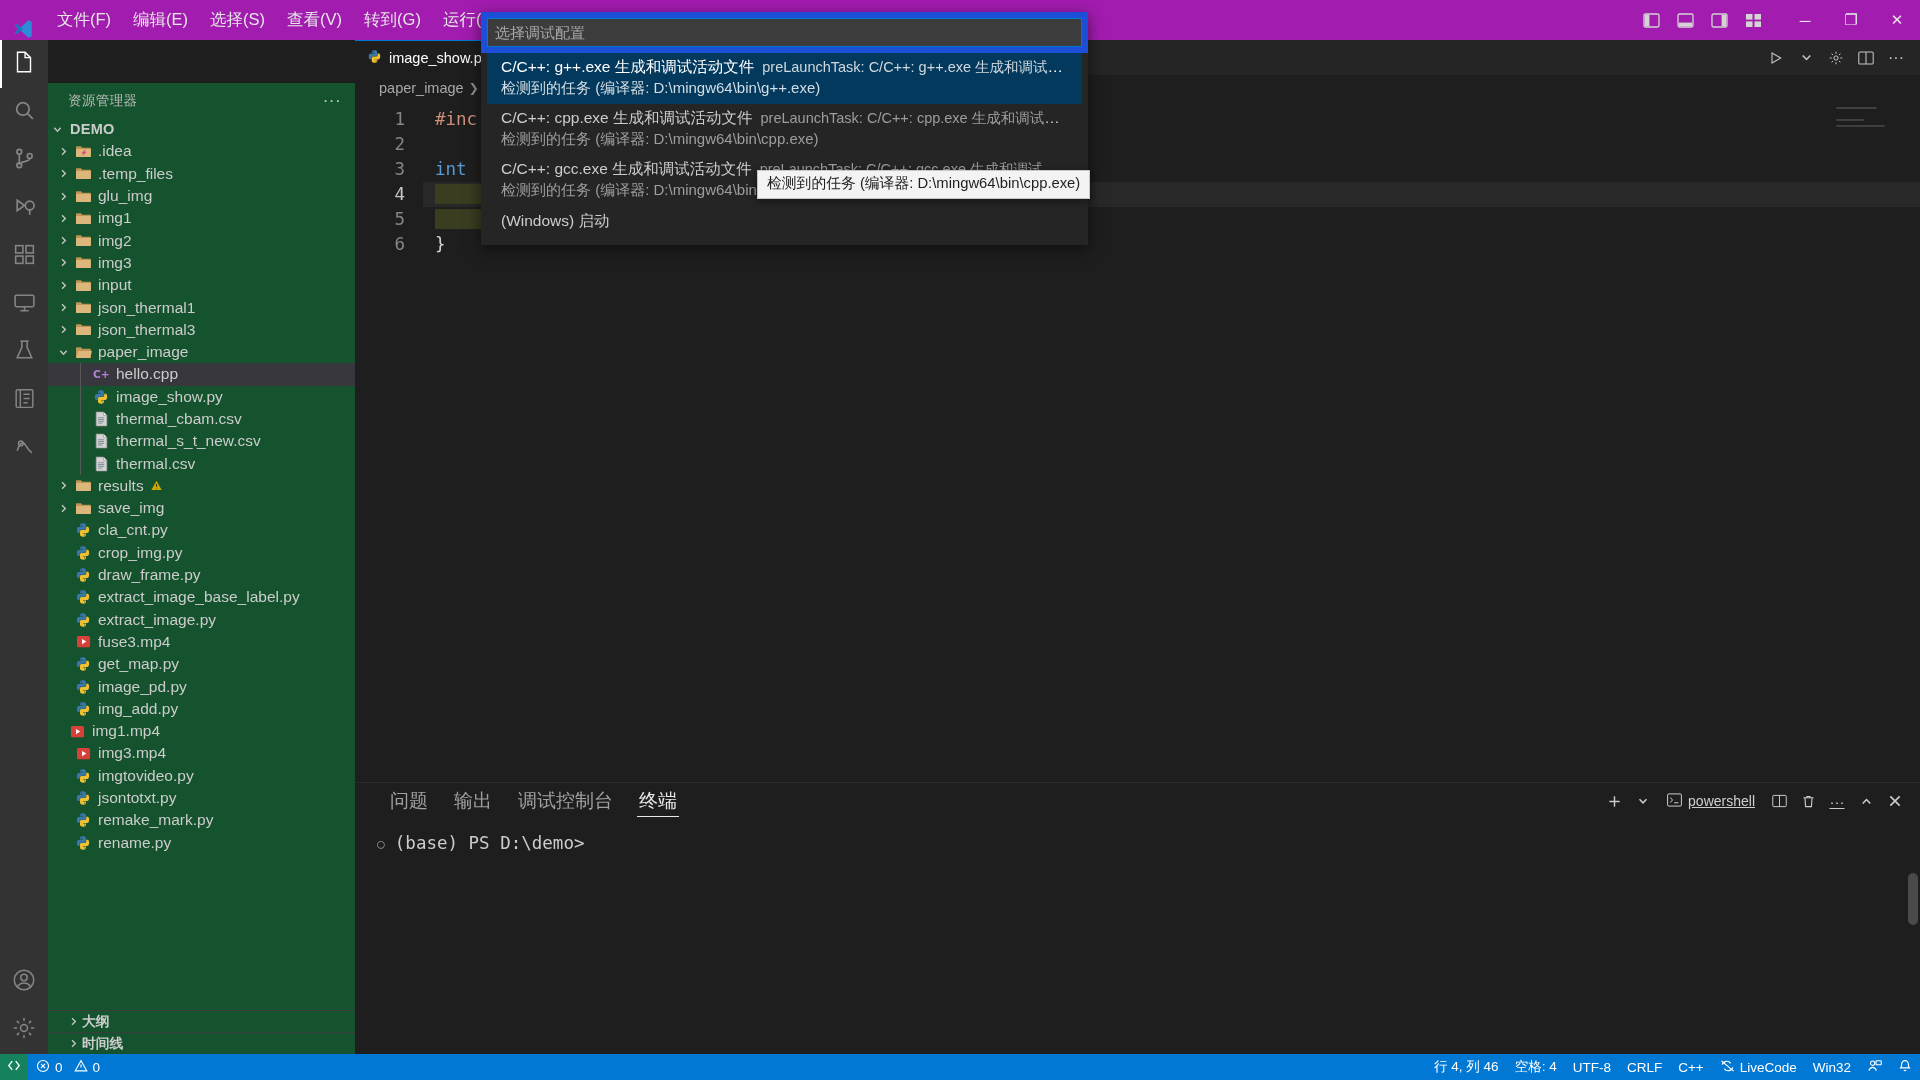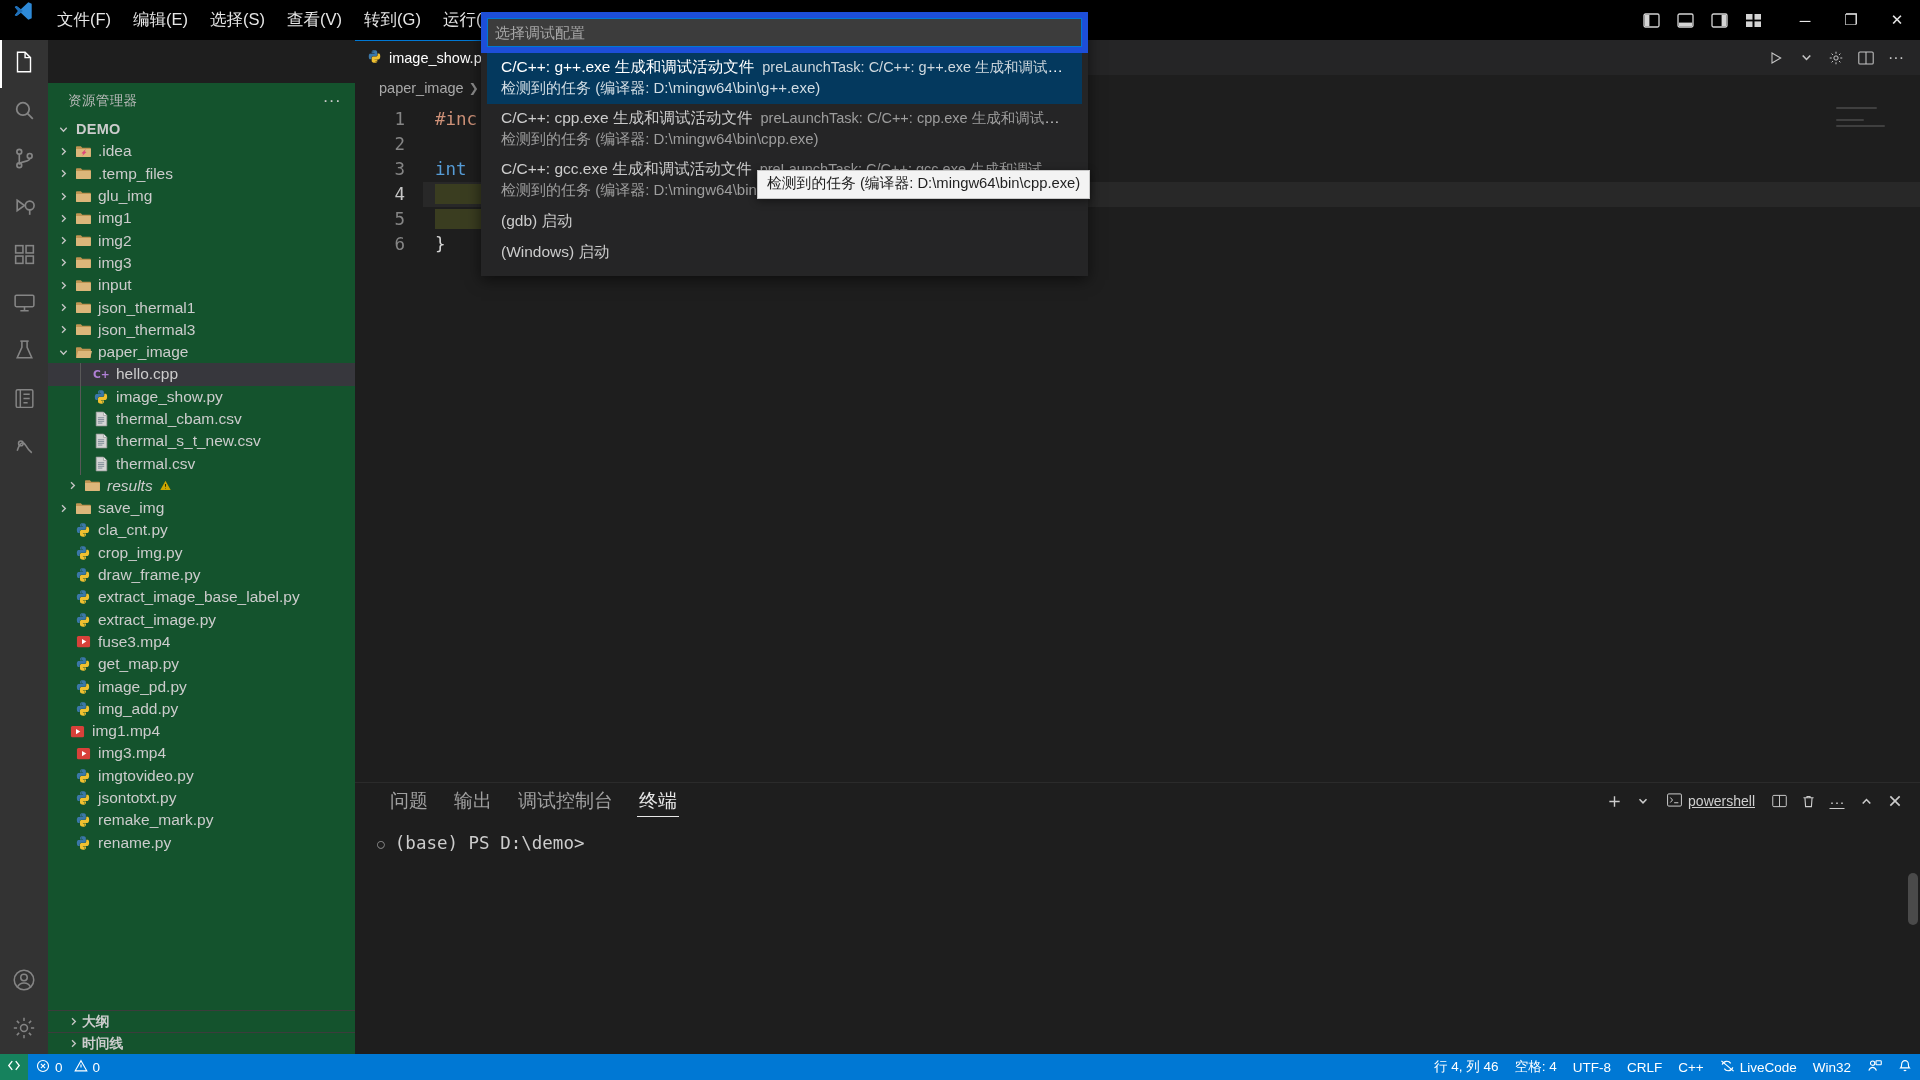--- a/index.html
+++ b/index.html
@@ -7,21 +7,21 @@
     width: 1920px; height: 1080px;
     background: #1e1e1e;
     font-family: "Liberation Sans", "DejaVu Sans", sans-serif;
     overflow: hidden;
     color: #cccccc;
   }
   #app { position: relative; width: 1920px; height: 1080px; display: flex; flex-direction: column; }
 
   
   .titlebar {
-    height: 40px; background: #000000; display: flex; align-items: flex-start;
+    height: 40px; background: #a21caf; display: flex; align-items: flex-end;
     flex: 0 0 40px; position: relative; z-index: 5;
   }
   .vscode-logo { width: 46px; display: flex; align-items: center; justify-content: center; }
   .menus { display: flex; align-items: center; height: 100%; }
   .menu-item {
     padding: 0 11px; height: 100%; display: flex; align-items: center;
     font-size: 16.5px; color: #e6e6e6; cursor: default; white-space: nowrap;
   }
   .menu-dots { padding: 0 12px; font-size: 17px; color: #cfcfcf; display:flex; align-items:center; height:100%; }
 
@@ -335,21 +335,21 @@
     </div>
 
     <div class="sidebar">
       <div class="sb-header">
         <span>资源管理器</span>
         <span class="dots">···</span>
       </div>
 
       <div class="tree">
 
-        <div class="row" style="padding-left:6px;">
+        <div class="row" style="">
           <span class="twisty">
             <svg width="11" height="11" viewBox="0 0 12 12" fill="none" stroke="#c5c5c5" stroke-width="1.5">
                 <path d="M2.5 4.2 6 7.8l3.5-3.6"></path>
               </svg>
           </span>
           <span class="rowlabel root-label">DEMO</span>
         </div>
         <div id="tree-rows">
             <div class="row" style="padding-left: 6px;">
               <span class="twisty">
@@ -542,21 +542,21 @@
               <span class="twisty"></span>
               <span class="ficon">
                 <svg width="15" height="16" viewBox="0 0 16 18">
                   <path d="M2 1.2h8.2L14 5v11.8H2z" fill="#d4d4d4" stroke="#9a9a9a" stroke-width=".8"></path>
                   <path d="M10.2 1.2V5H14" fill="#eeeeee" stroke="#9a9a9a" stroke-width=".8"></path>
                   <path d="M4 7.6h7M4 9.6h7M4 11.6h7M4 13.6h5" stroke="#6d7d8c" stroke-width=".9"></path>
                 </svg>
               </span>
               <span class="rowlabel">thermal.csv</span>
             </div>
-            <div class="row" style="padding-left: 15px; font-style: italic;">
+            <div class="row" style="padding-left: 6px;">
               <span class="twisty">
                 <svg width="11" height="11" viewBox="0 0 12 12" fill="none" stroke="#c5c5c5" stroke-width="1.5">
                   <path d="M4.4 2.4 8 6l-3.6 3.6"></path>
                 </svg>
               </span>
               <span class="ficon">
                 <svg width="17" height="15" viewBox="0 0 18 16">
                   <path d="M1 3.2a.9.9 0 0 1 .9-.9h4.3l1.5 1.6h8.3a.9.9 0 0 1 .9.9v8.1a.9.9 0 0 1-.9.9H1.9a.9.9 0 0 1-.9-.9z" fill="#c09553"></path>
                   <path d="M1 5.3h15.9v7.6a.9.9 0 0 1-.9.9H1.9a.9.9 0 0 1-.9-.9z" fill="#dcb67a"></path>
                 </svg>
@@ -960,20 +960,19 @@
           <div class="qp-l2">检测到的任务 (编译器: D:\mingw64\bin\g++.exe)</div>
         </div>
         <div class="qp-item">
           <div class="qp-l1"><span class="lbl">C/C++: cpp.exe 生成和调试活动文件</span><span class="desc">preLaunchTask: C/C++: cpp.exe 生成和调试活动文件</span></div>
           <div class="qp-l2">检测到的任务 (编译器: D:\mingw64\bin\cpp.exe)</div>
         </div>
         <div class="qp-item">
           <div class="qp-l1"><span class="lbl">C/C++: gcc.exe 生成和调试活动文件</span><span class="desc">preLaunchTask: C/C++: gcc.exe 生成和调试活动文件</span></div>
           <div class="qp-l2">检测到的任务 (编译器: D:\mingw64\bin\gcc.exe)</div>
         </div>
-        <div class="qp-simple">(gdb) 启动</div>
         <div class="qp-simple">(Windows) 启动</div>
       </div>
   </div>
 
   <div class="tooltip">检测到的任务 (编译器: D:\mingw64\bin\cpp.exe)</div>
 
 </div>
 
 </body></html>

